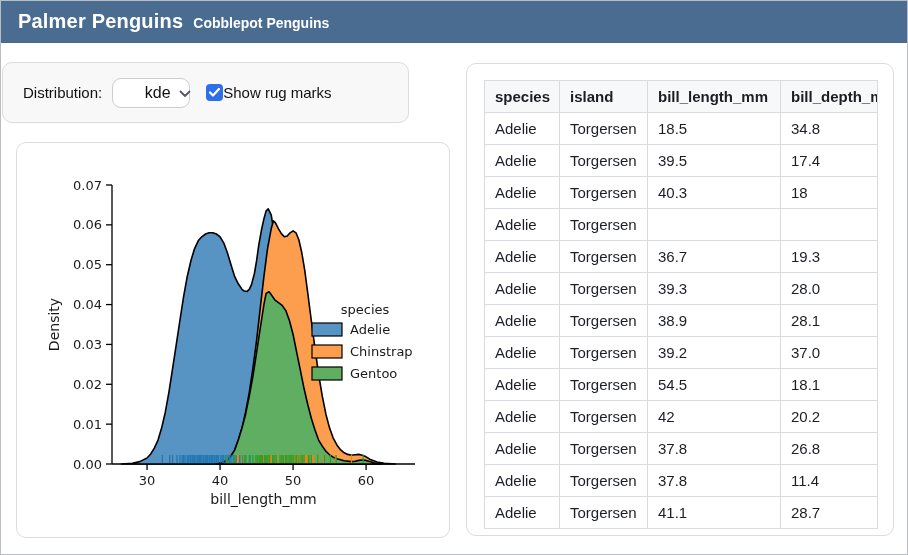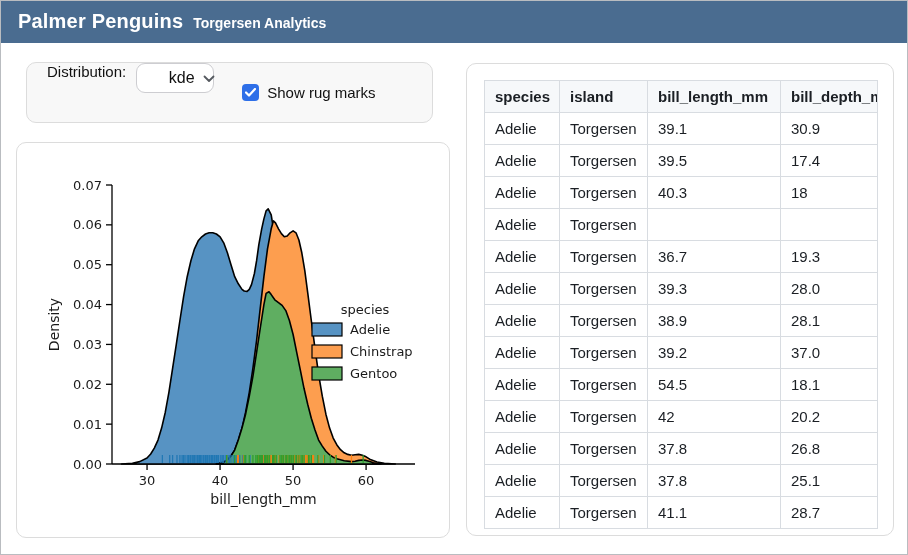--- a/index.html
+++ b/index.html
@@ -18,33 +18,33 @@
     color:#ffffff;
   }
   .app-title { font-size:20px; font-weight:700; letter-spacing:.2px; }
   .app-subtitle { font-size:14px; font-weight:600; }
 
   .card {
     position:absolute; background:#fff;
     border:1px solid #dcdcdc; border-radius:10px;
   }
   .control-card {
-    left:25px; top:61px; width:407px; height:61px;
+    left:1px; top:61px; width:407px; height:61px;
     background:#f8f8f8;
-    display:flex; padding:0 20px;
+    display:flex; align-items:center; padding:0 20px;
   }
   .control-label { font-size:15px; color:#111; }
   .select-box {
     margin-left:10px;
     width:78px; height:30px;
     background:#fff; border:1px solid #cdcdd1; border-radius:9px;
     display:flex; align-items:center; justify-content:center; gap:8px;
     font-size:16px; color:#111; cursor:default;padding-left:33px;
   }
-  .checkbox-wrap { margin-left:28px; display:flex; align-items:center; gap:8px; }
+  .checkbox-wrap { margin-left:16px; display:flex; align-items:center; }
   .checkbox {
     width:17px; height:17px; border-radius:4px;
     display:flex; align-items:center; justify-content:center;
   }
   .checkbox svg { display:block; }
   .checkbox-label { font-size:15px; color:#111; }
 
   .chart-card { left:15px; top:141px; width:434px; height:396px; }
   .chart-card svg { display:block; }
 
@@ -63,21 +63,21 @@
     background:#fff;
   }
   th { background:#f6f8fa; font-weight:700; }
   col.c1{width:75px;} col.c2{width:88px;} col.c3{width:133px;} col.c4{width:97px;}
 </style>
 </head>
 <body>
 
 <header class="app-header" style="background: rgb(74, 108, 144);">
   <span class="app-title">Palmer Penguins</span>
-  <span class="app-subtitle">Torgersen Analytics</span>
+  <span class="app-subtitle">Cobblepot Penguins</span>
 </header>
 
 <section class="card control-card">
   <span class="control-label">Distribution:</span>
   <div class="select-box">
     <span>kde</span>
     <span>
       <svg width="12" height="8" viewBox="0 0 12 8">
           <polyline points="1.5,1.5 6,6 10.5,1.5" fill="none" stroke="#55595f" stroke-width="1.8" stroke-linecap="round" stroke-linejoin="round"></polyline>
         </svg>
@@ -293,22 +293,22 @@
           <th>species</th>
           <th>island</th>
           <th>bill_length_mm</th>
           <th>bill_depth_mm</th>
         </tr>
       </thead>
     <tbody>
         <tr>
           <td>Adelie</td>
           <td>Torgersen</td>
-          <td>39.1</td>
-          <td>30.9</td>
+          <td>18.5</td>
+          <td>34.8</td>
         </tr>
         <tr>
           <td>Adelie</td>
           <td>Torgersen</td>
           <td>39.5</td>
           <td>17.4</td>
         </tr>
         <tr>
           <td>Adelie</td>
           <td>Torgersen</td>
@@ -360,21 +360,21 @@
         <tr>
           <td>Adelie</td>
           <td>Torgersen</td>
           <td>37.8</td>
           <td>26.8</td>
         </tr>
         <tr>
           <td>Adelie</td>
           <td>Torgersen</td>
           <td>37.8</td>
-          <td>25.1</td>
+          <td>11.4</td>
         </tr>
         <tr>
           <td>Adelie</td>
           <td>Torgersen</td>
           <td>41.1</td>
           <td>28.7</td>
         </tr>
       </tbody>
   </table>
 </section>

